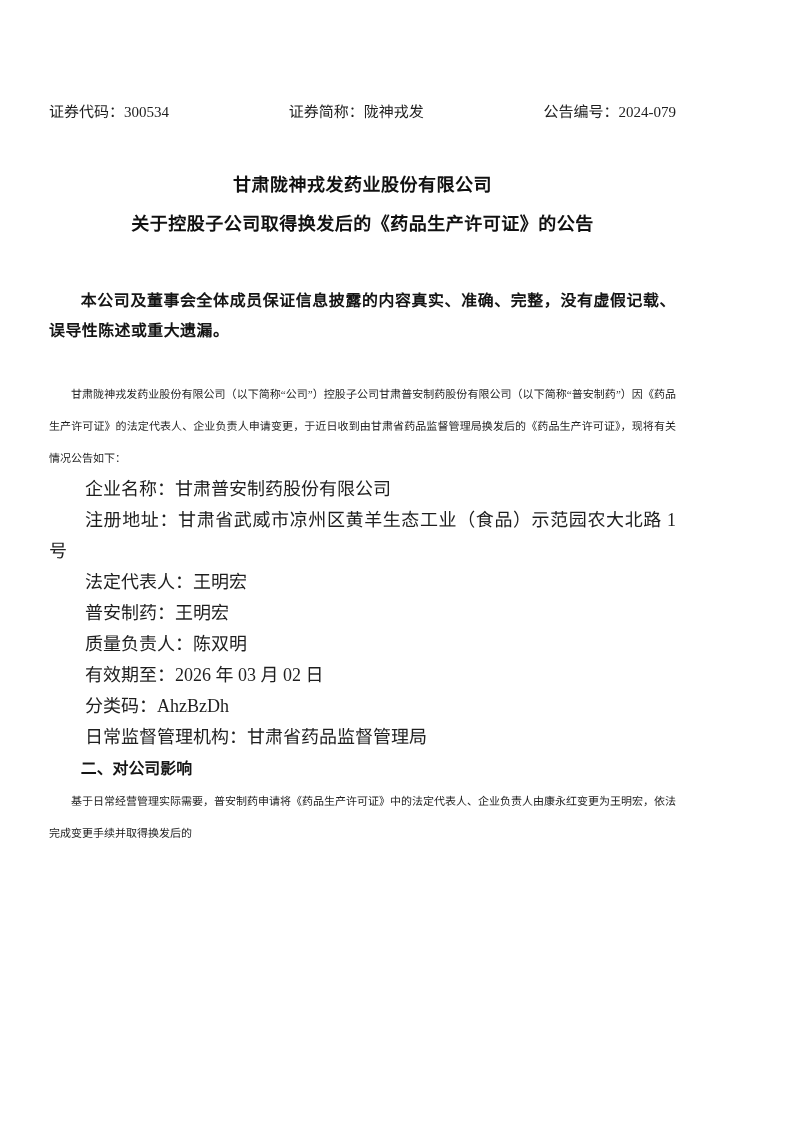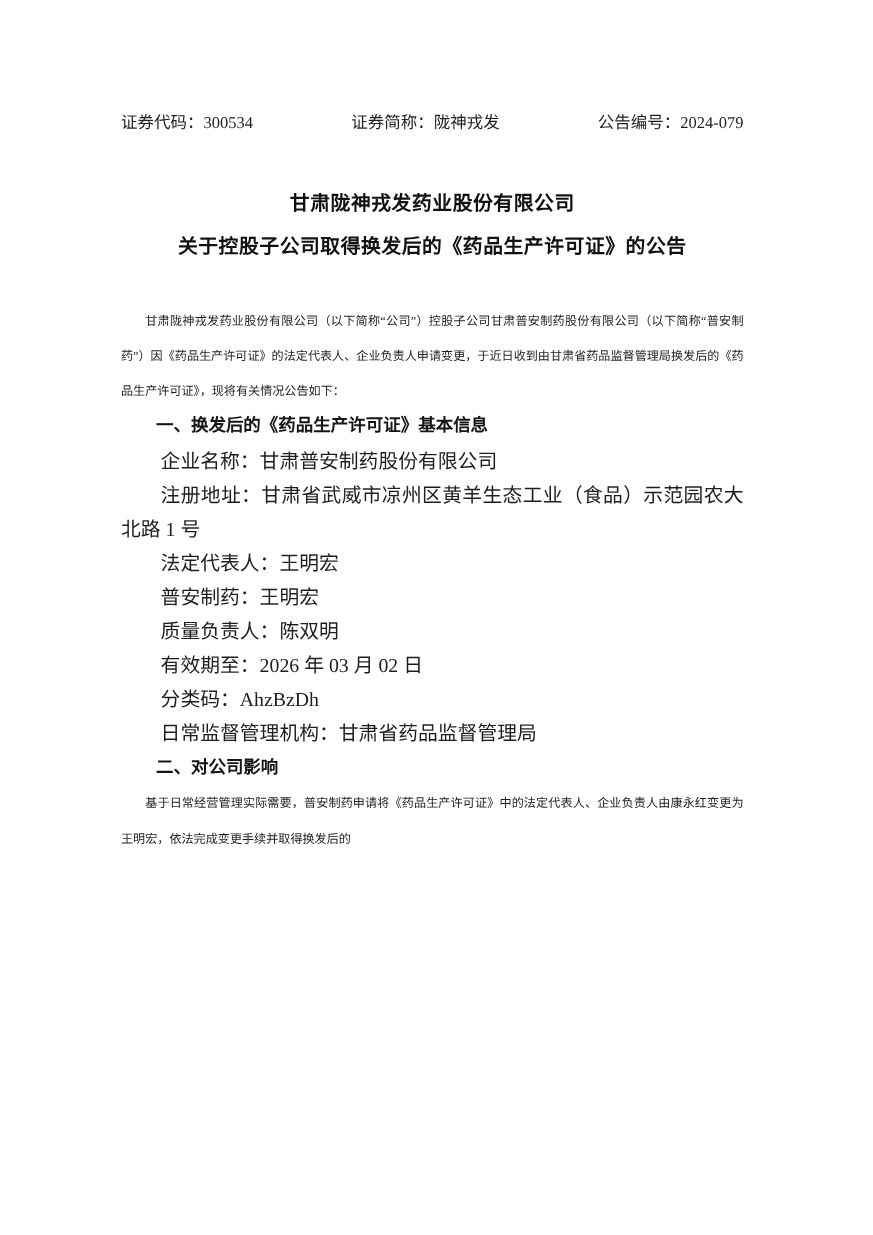--- a/index.html
+++ b/index.html
@@ -11,21 +11,21 @@
     width: 794px;
     height: 1123px;
     font-family: "Liberation Serif", "DejaVu Serif", serif;
     color: #1e1e1e;
     overflow: hidden;
   }
   .page {
     box-sizing: border-box;
     width: 794px;
     height: 1123px;
-    padding: 102px 118px 0 110px;
+    padding: 102px 118px 0 49px;
     background: #ffffff;
     overflow: hidden;
   }
   .header-row {
     display: flex;
     justify-content: space-between;
     align-items: baseline;
     font-size: 15px;
     line-height: 20px;
     margin-bottom: 44px;
@@ -78,24 +78,24 @@
 
   <div class="header-row">
     <span>证券代码：300534</span>
     <span>证券简称：陇神戎发</span>
     <span>公告编号：2024-079</span>
   </div>
 
   <div class="title">甘肃陇神戎发药业股份有限公司</div>
   <div class="title">关于控股子公司取得换发后的《药品生产许可证》的公告</div>
 
+  <p class="disclaimer">本公司及董事会全体成员保证信息披露的内容真实、准确、完整，没有虚假记载、误导性陈述或重大遗漏。</p>
 
   <p class="body-text intro">甘肃陇神戎发药业股份有限公司（以下简称“公司”）控股子公司甘肃普安制药股份有限公司（以下简称“普安制药”）因《药品生产许可证》的法定代表人、企业负责人申请变更，于近日收到由甘肃省药品监督管理局换发后的《药品生产许可证》，现将有关情况公告如下：</p>
 
-  <p class="section-heading">一、换发后的《药品生产许可证》基本信息</p>
 
   <p class="item">企业名称：甘肃普安制药股份有限公司</p>
   <p class="item">注册地址：甘肃省武威市凉州区黄羊生态工业（食品）示范园农大北路 1 号</p>
   <p class="item">法定代表人：王明宏</p>
   <p class="item">普安制药：王明宏</p>
   <p class="item">质量负责人：陈双明</p>
   <p class="item">有效期至：2026 年 03 月 02 日</p>
   <p class="item">分类码：AhzBzDh</p>
   <p class="item">日常监督管理机构：甘肃省药品监督管理局</p>
 

